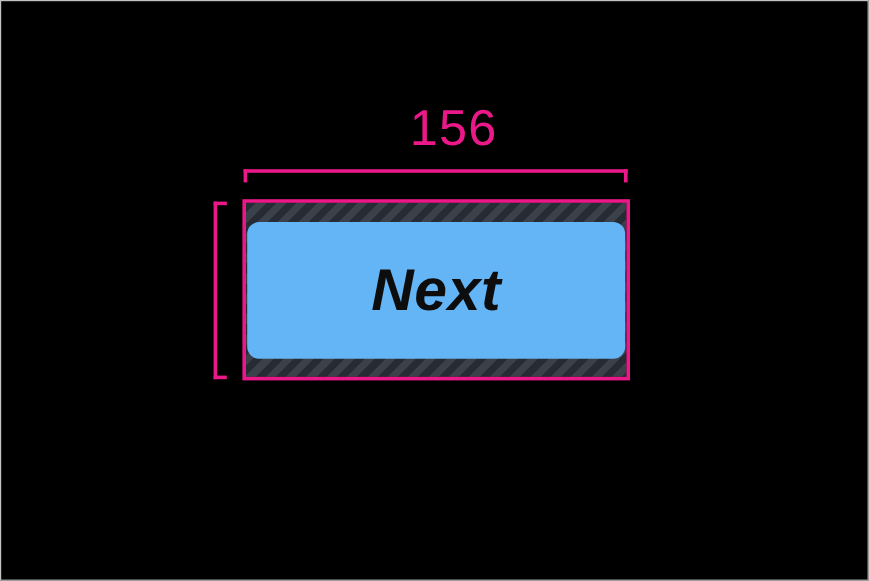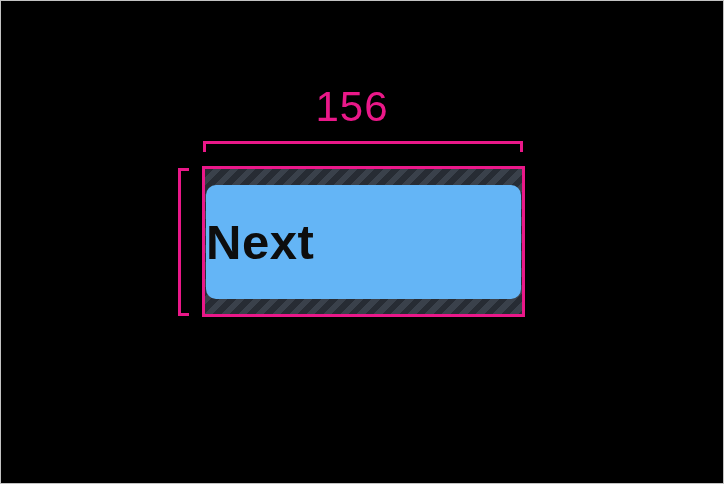--- a/index.html
+++ b/index.html
@@ -25,21 +25,21 @@
     position: absolute;
     color: var(--accent, #ea1889);
     font-size: 42px;
     font-weight: 400;
     line-height: 42px;
     text-align: center;
     letter-spacing: 1px;
     user-select: none;
   }
   .dim-label.width-label {
-    left: 191px;
+    left: 217px;
     top: 85px;
     width: 320px;
   }
   .dim-label.height-label {
     left: 108px;
     top: 222px;
     width: 56px;
   }
 
   
@@ -93,22 +93,24 @@
     outline: none;
     border-radius: 10px;
     background: var(--button-bg, #64b5f6);
     color: var(--button-text, #0d0d0d);
     font-family: "Liberation Sans", "DejaVu Sans", sans-serif;
     font-size: 49px;
     font-weight: 600;
     letter-spacing: 0.5px;
     display: flex;
     align-items: center;
+    justify-content: center;
     cursor: pointer;
     padding: 0;
+    font-style: italic;
   }
 </style>
 </head>
 <body>
 
 <div class="frame">
 
   <div class="dim-label width-label">156</div>
   <div class="bracket width-bracket"></div>
 

